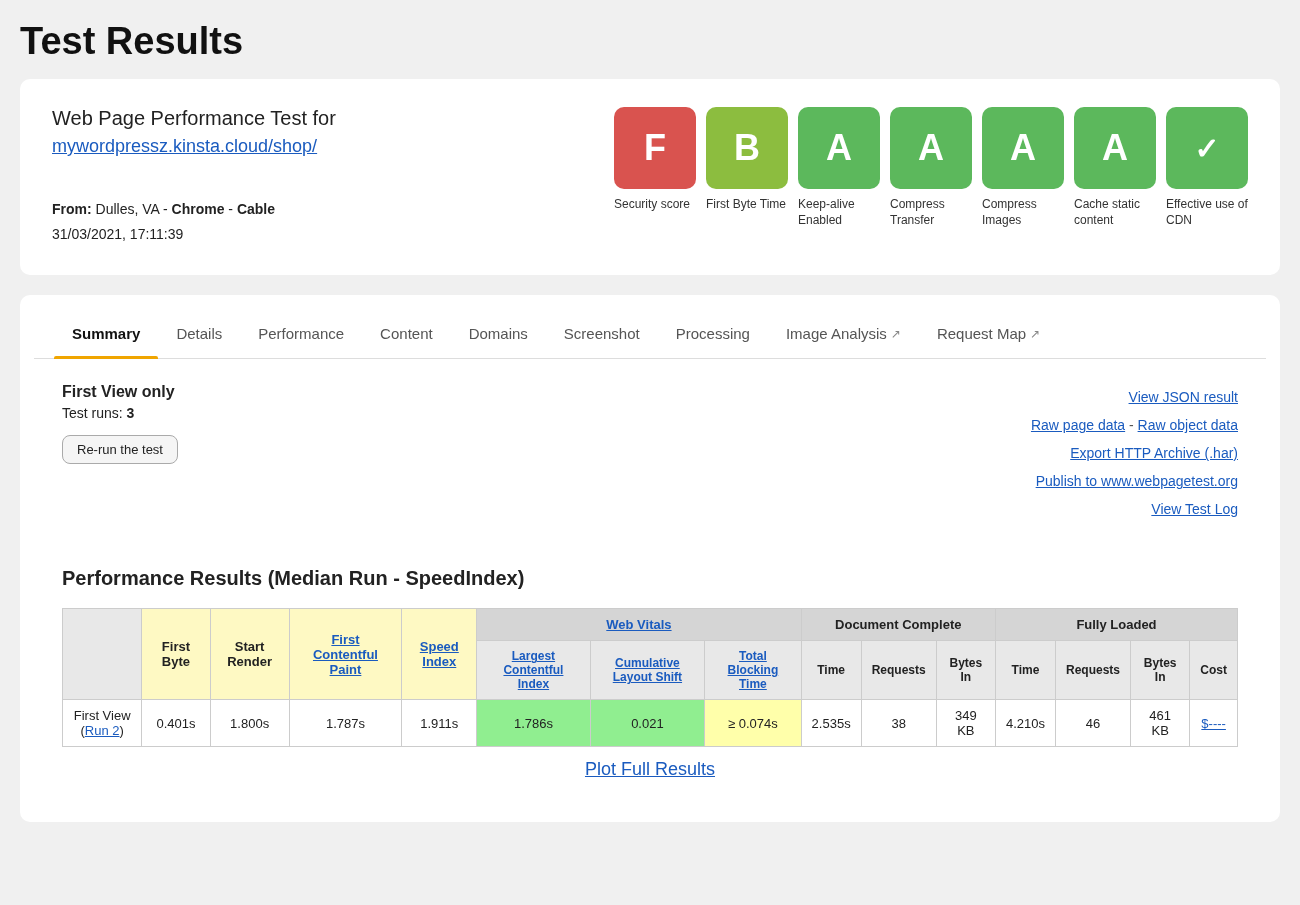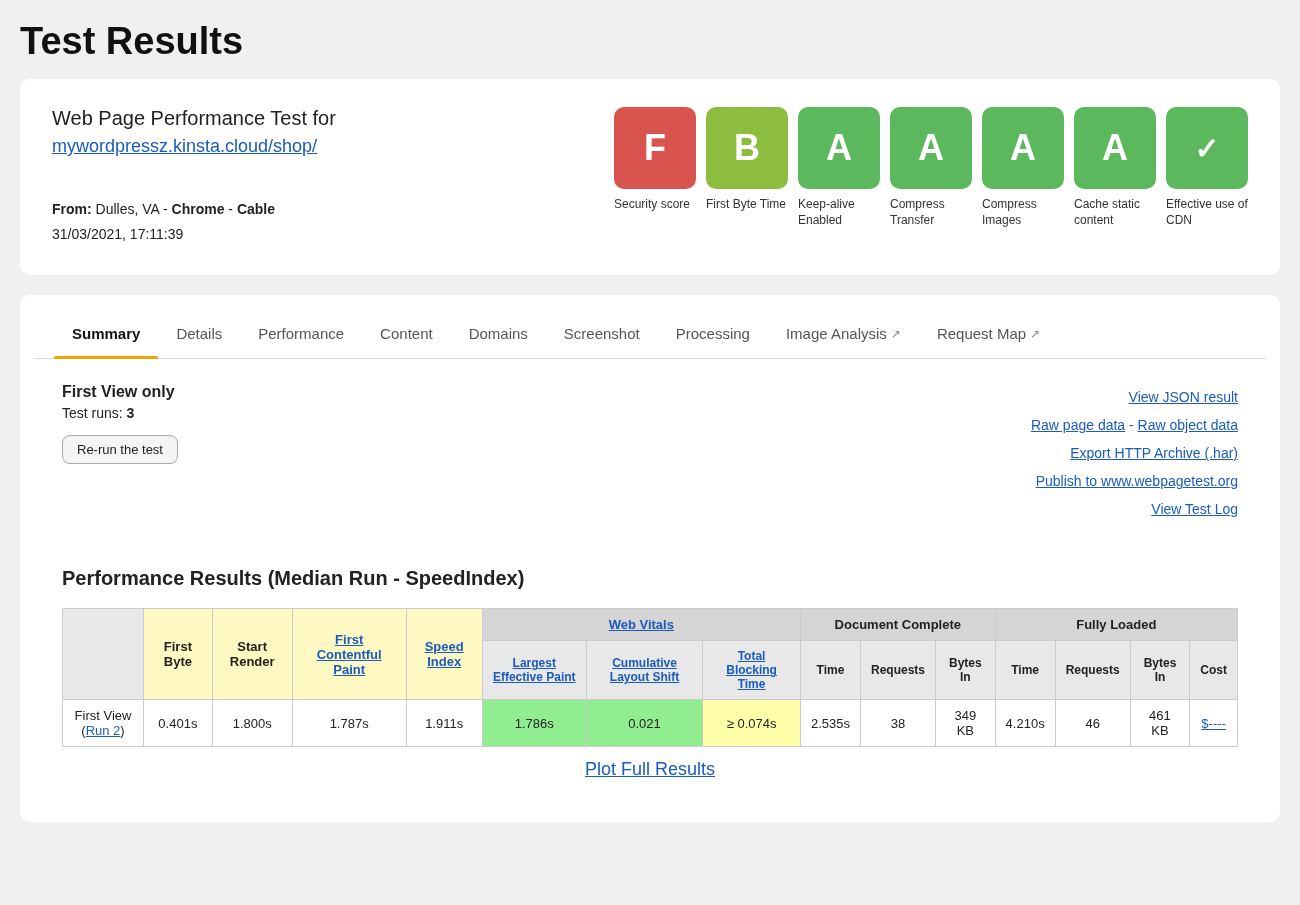--- a/index.html
+++ b/index.html
@@ -321,21 +321,21 @@
             <th rowspan="2" style="background:#e8e8e8;"></th>
             <th rowspan="2">First Byte</th>
             <th rowspan="2">Start Render</th>
             <th rowspan="2"><a href="#">First Contentful Paint</a></th>
             <th rowspan="2"><a href="#">Speed Index</a></th>
             <th colspan="3" style="background:#d5d5d5;"><a href="#">Web Vitals</a></th>
             <th colspan="3" style="background:#d5d5d5;">Document Complete</th>
             <th colspan="4" style="background:#d5d5d5;">Fully Loaded</th>
           </tr>
           <tr>
-            <th><a href="#">Largest Effective Paint</a></th>
+            <th><a href="#">Largest Contentful Index</a></th>
             <th><a href="#">Cumulative Layout Shift</a></th>
             <th><a href="#">Total Blocking Time</a></th>
             <th>Time</th>
             <th>Requests</th>
             <th>Bytes In</th>
             <th>Time</th>
             <th>Requests</th>
             <th>Bytes In</th>
             <th>Cost</th>
           </tr>

